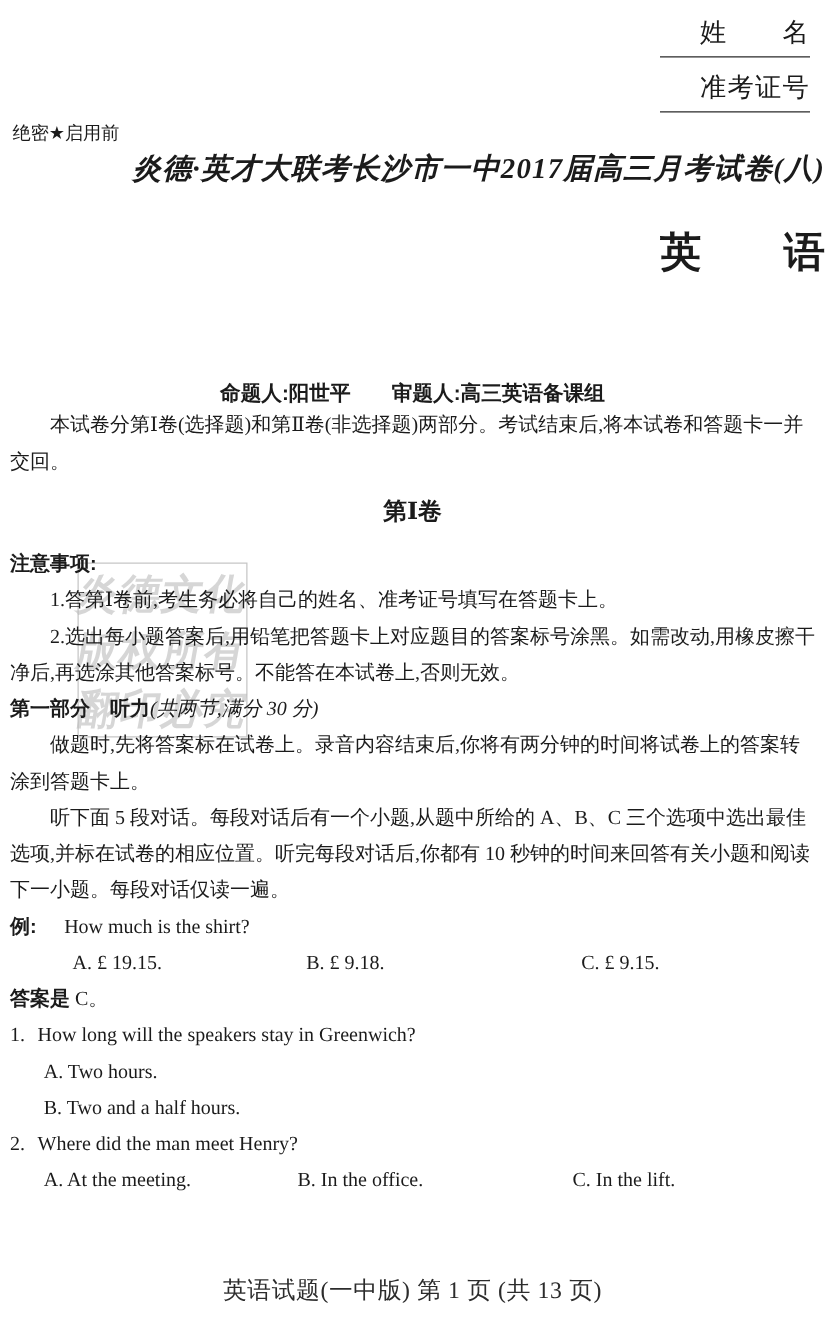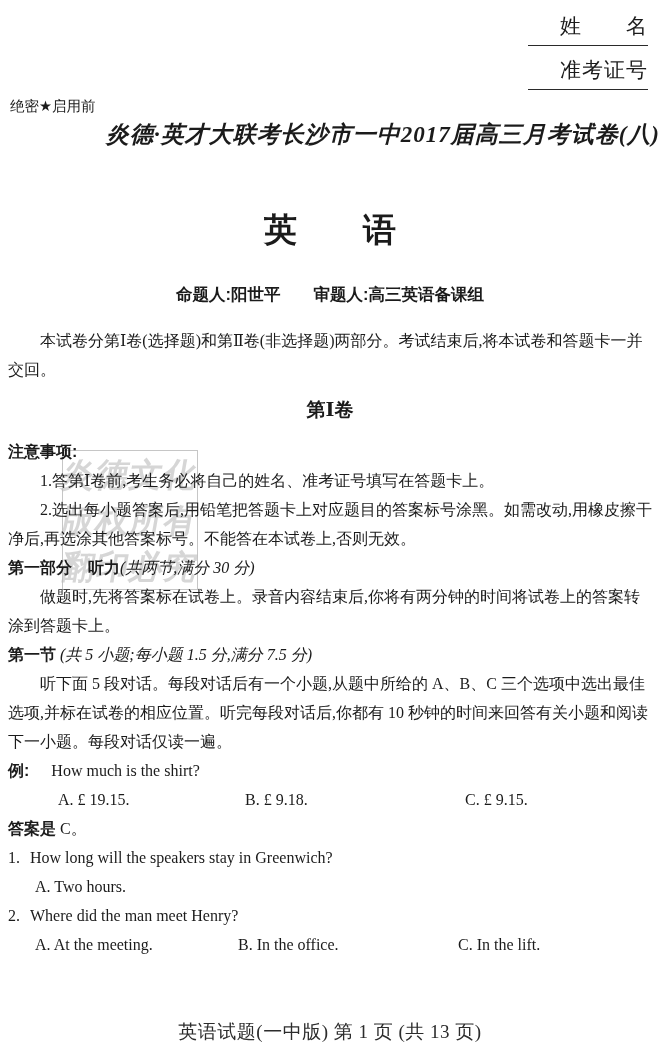--- a/index.html
+++ b/index.html
@@ -25,26 +25,26 @@
     position:absolute; top:97px; left:10px;
     font-family:"Liberation Sans","DejaVu Sans",sans-serif;
     font-weight:normal; font-size:14.5px; z-index:2;
   }
   .exam-title {
     position:absolute; top:119px; left:0; width:100%;
     text-align:right; font-size:23px; font-weight:bold;
     font-style:italic; letter-spacing:1px; margin:0; z-index:2;
   }
   .subject-title {
-    position:absolute; top:208px; left:0; width:100%;
-    text-align:center; font-size:33px; font-weight:bold;
+    position:absolute; top:180px; left:0; width:100%;
+    text-align:right; font-size:33px; font-weight:bold;
     margin:0; z-index:2;
   }
   .setters-line {
-    position:absolute; top:284px; left:0; width:100%;
+    position:absolute; top:304px; left:0; width:100%;
     text-align:center; font-weight:bold; font-size:16.5px;
     font-family:"Liberation Sans","DejaVu Sans",sans-serif; z-index:2;
   }
 
   
   .watermark {
     position:absolute; left:62px; top:450px; width:134px; height:138px;
     border:1px solid #c6c6c6; z-index:0;
     display:flex; flex-direction:column; justify-content:space-around; align-items:center;
     pointer-events:none; overflow:visible;
@@ -115,23 +115,20 @@
     <div class="notice-title hei">注意事项:</div>
     <p class="para">1.答第Ⅰ卷前,考生务必将自己的姓名、准考证号填写在答题卡上。</p>
     <p class="para">2.选出每小题答案后,用铅笔把答题卡上对应题目的答案标号涂黑。如需改动,用橡皮擦干净后,再选涂其他答案标号。不能答在本试卷上,否则无效。</p>
 
     <div class="section-line">
       <span class="hei">第一部分　听力</span><span class="kai">(共两节,满分 30 分)</span>
     </div>
 
     <p class="para">做题时,先将答案标在试卷上。录音内容结束后,你将有两分钟的时间将试卷上的答案转涂到答题卡上。</p>
 
-    <div class="section-line">
-      <span class="hei">第一节</span> <span class="kai">(共 5 小题;每小题 1.5 分,满分 7.5 分)</span>
-    </div>
 
     <p class="para">听下面 5 段对话。每段对话后有一个小题,从题中所给的 A、B、C 三个选项中选出最佳选项,并标在试卷的相应位置。听完每段对话后,你都有 10 秒钟的时间来回答有关小题和阅读下一小题。每段对话仅读一遍。</p>
 
     <div class="example-line">
       <span class="hei example-label">例:</span>
       <span>How much is the shirt?</span>
     </div>
 
     <div class="opt-row-example">
       <span>A. £ 19.15.</span>
@@ -141,20 +138,21 @@
 
     <div class="section-line">
       <span class="hei">答案是</span> <span>C。</span>
     </div>
 
     <div class="question-line">
       <span class="q-num">1.</span>
       <span>How long will the speakers stay in Greenwich?</span>
     </div>
     <div class="opt-stacked">A. Two hours.</div>
+    <div class="opt-stacked">B. Two and a half hours.</div>
 
     <div class="question-line">
       <span class="q-num">2.</span>
       <span>Where did the man meet Henry?</span>
     </div>
     <div class="opt-row-q">
       <span>A. At the meeting.</span>
       <span>B. In the office.</span>
       <span>C. In the lift.</span>
     </div>

